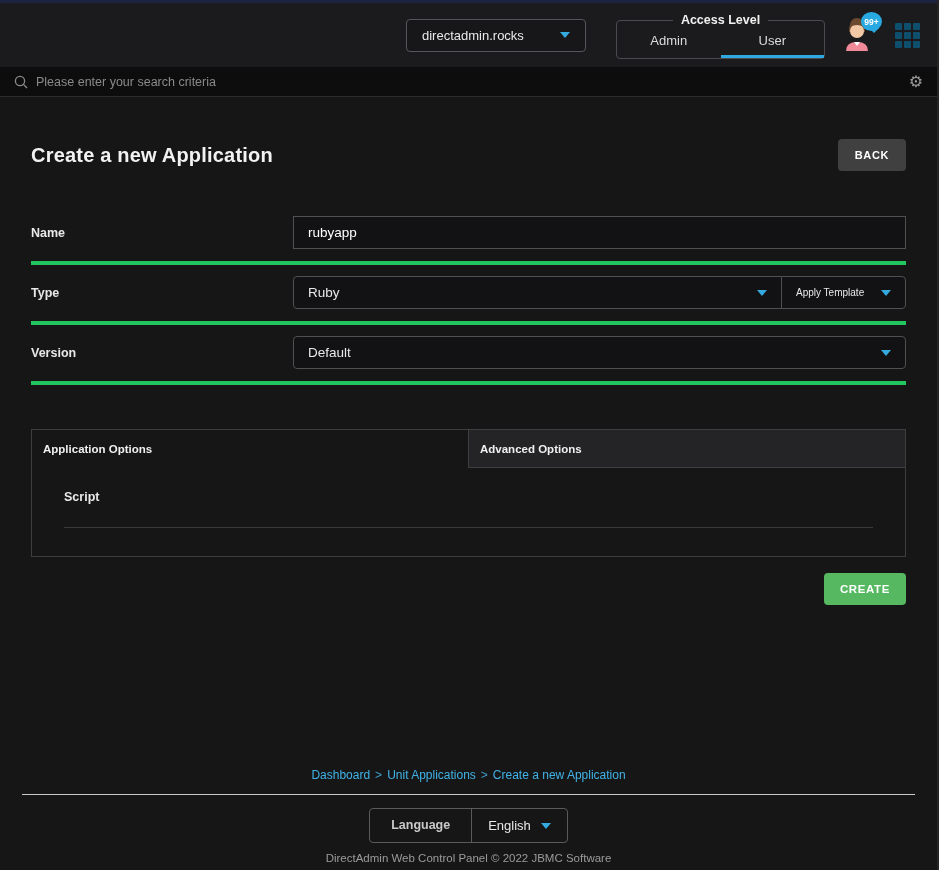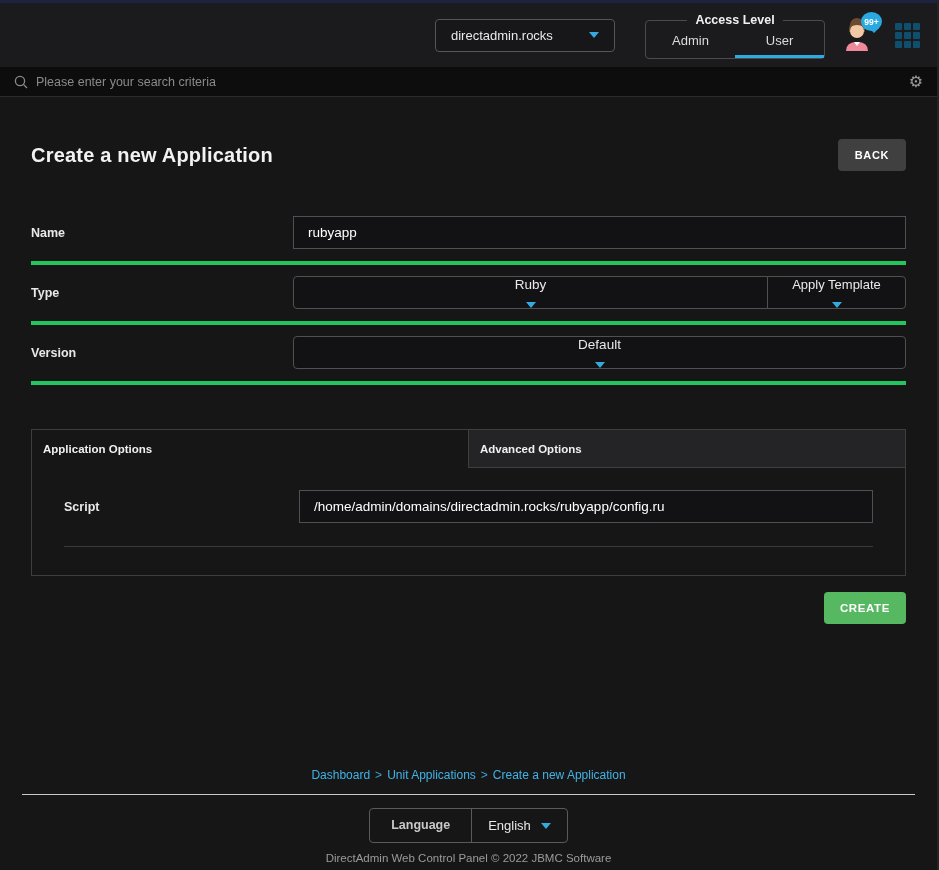--- a/index.html
+++ b/index.html
@@ -19,21 +19,21 @@
     padding-right:17px;
   }
   .domain-select {
     width:180px; height:33px; border:1px solid #55565a; border-radius:4px;
     display:flex; align-items:center; justify-content:space-between;
     padding:0 15px; color:#e9e9e9; font-size:13px; cursor:pointer;
     margin-right:30px; background:#17171a;
   }
   .caret { width:0; height:0; border-left:5px solid transparent; border-right:5px solid transparent; border-top:6px solid #35aadf; }
   fieldset.access-level {
-    width:180px; border:1px solid #4a4b4f; border-radius:4px;
+    width:209px; border:1px solid #4a4b4f; border-radius:4px;
     margin-right:16px; margin-top:2px; padding:0;
   }
   fieldset.access-level legend {
     margin:0 auto; padding:0 8px; font-size:12.5px; font-weight:bold; color:#f0f0f0; text-align:center;
   }
   .al-row { display:flex; }
   .al-item {
     flex:1; text-align:center; font-size:13px; color:#dcdcdc;
     padding:6px 0 7px; cursor:pointer; border-bottom:3px solid transparent;
   }
@@ -73,25 +73,25 @@
   .frow { display:flex; align-items:center; padding:11px 0 12px; border-bottom:4px solid #22c55e; }
   .frow > label { width:262px; font-size:12.5px; font-weight:bold; color:#e8e8e8; flex:0 0 auto; }
   .field { flex:1; display:flex; }
   .text-input {
     width:100%; height:33px; background:#121214; border:1px solid #505053; border-radius:0;
     color:#fff; padding:0 14px; font-size:13.5px; font-family:"Liberation Sans", sans-serif; outline:none;
   }
   .select {
     height:33px; background:#121214; border:1px solid #505053; border-radius:4px;
     display:flex; align-items:center; justify-content:space-between; gap:10px;
-    padding:0 14px; color:#e9e9e9; font-size:13.5px; cursor:pointer;flex-direction:column;
+    padding:0 14px; color:#e9e9e9; font-size:13.5px; cursor:pointer;
   }
   .select.grow { flex:1; }
   .select.left-cap  { border-radius:4px 0 0 4px; }
-  .select.right-cap { border-radius:0 4px 4px 0; margin-left:-1px; width:139px; flex:0 0 auto; font-size:13px; }
+  .select.right-cap { border-radius:0 4px 4px 0; margin-left:-1px; width:125px; flex:0 0 auto; font-size:10px; }
   
   .tabs-box { margin-top:44px; border:1px solid #3e3e40; }
   .tabs-header { display:flex; height:38px; }
   .tab { flex:1; display:flex; align-items:center; padding:0 11px; font-size:11.5px; font-weight:bold; color:#f0f0f0; cursor:pointer; }
   .tab.inactive { background:#242426; border-left:1px solid #3e3e40; border-bottom:1px solid #3e3e40; }
   .tab-body { padding:22px 32px 28px; }
   .script-row { display:flex; align-items:center; }
   .script-row > label { width:235px; font-size:12.5px; font-weight:bold; color:#e8e8e8; flex:0 0 auto; }
   .body-divider { border-top:1px solid #3a3a3a; margin-top:23px; }
   .create-row { display:flex; justify-content:flex-end; margin-top:16px; }
@@ -201,21 +201,20 @@
   </div>
 
   <div class="tabs-box">
     <div class="tabs-header">
       <div class="tab active">Application Options</div>
       <div class="tab inactive">Advanced Options</div>
     </div>
     <div class="tab-body">
       <div class="script-row">
         <label>Script</label>
-        <input class="text-input" type="text" value="/home/admin/domains/directadmin.rocks/rubyapp/config.ru" style="">
       </div>
       <div class="body-divider"></div>
     </div>
   </div>
 
   <div class="create-row">
     <button class="btn btn-create">CREATE</button>
   </div>
 
 </div>

